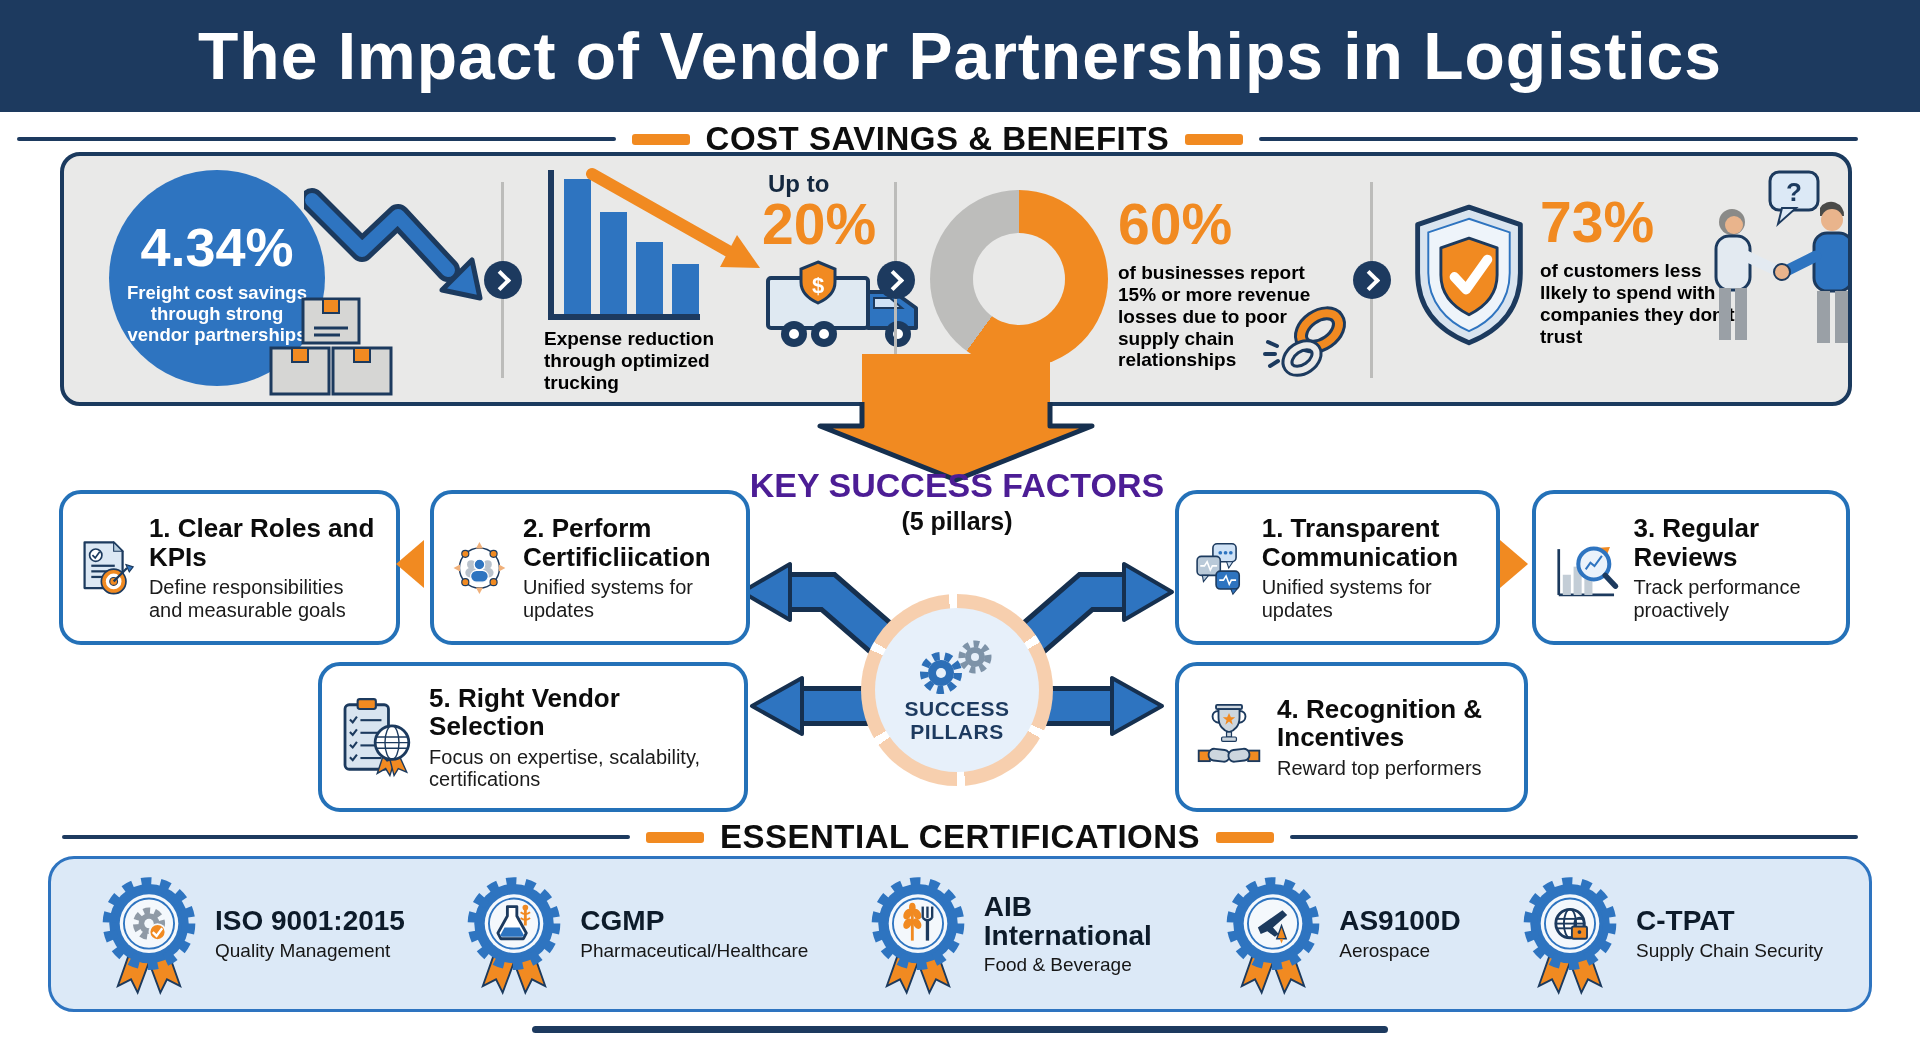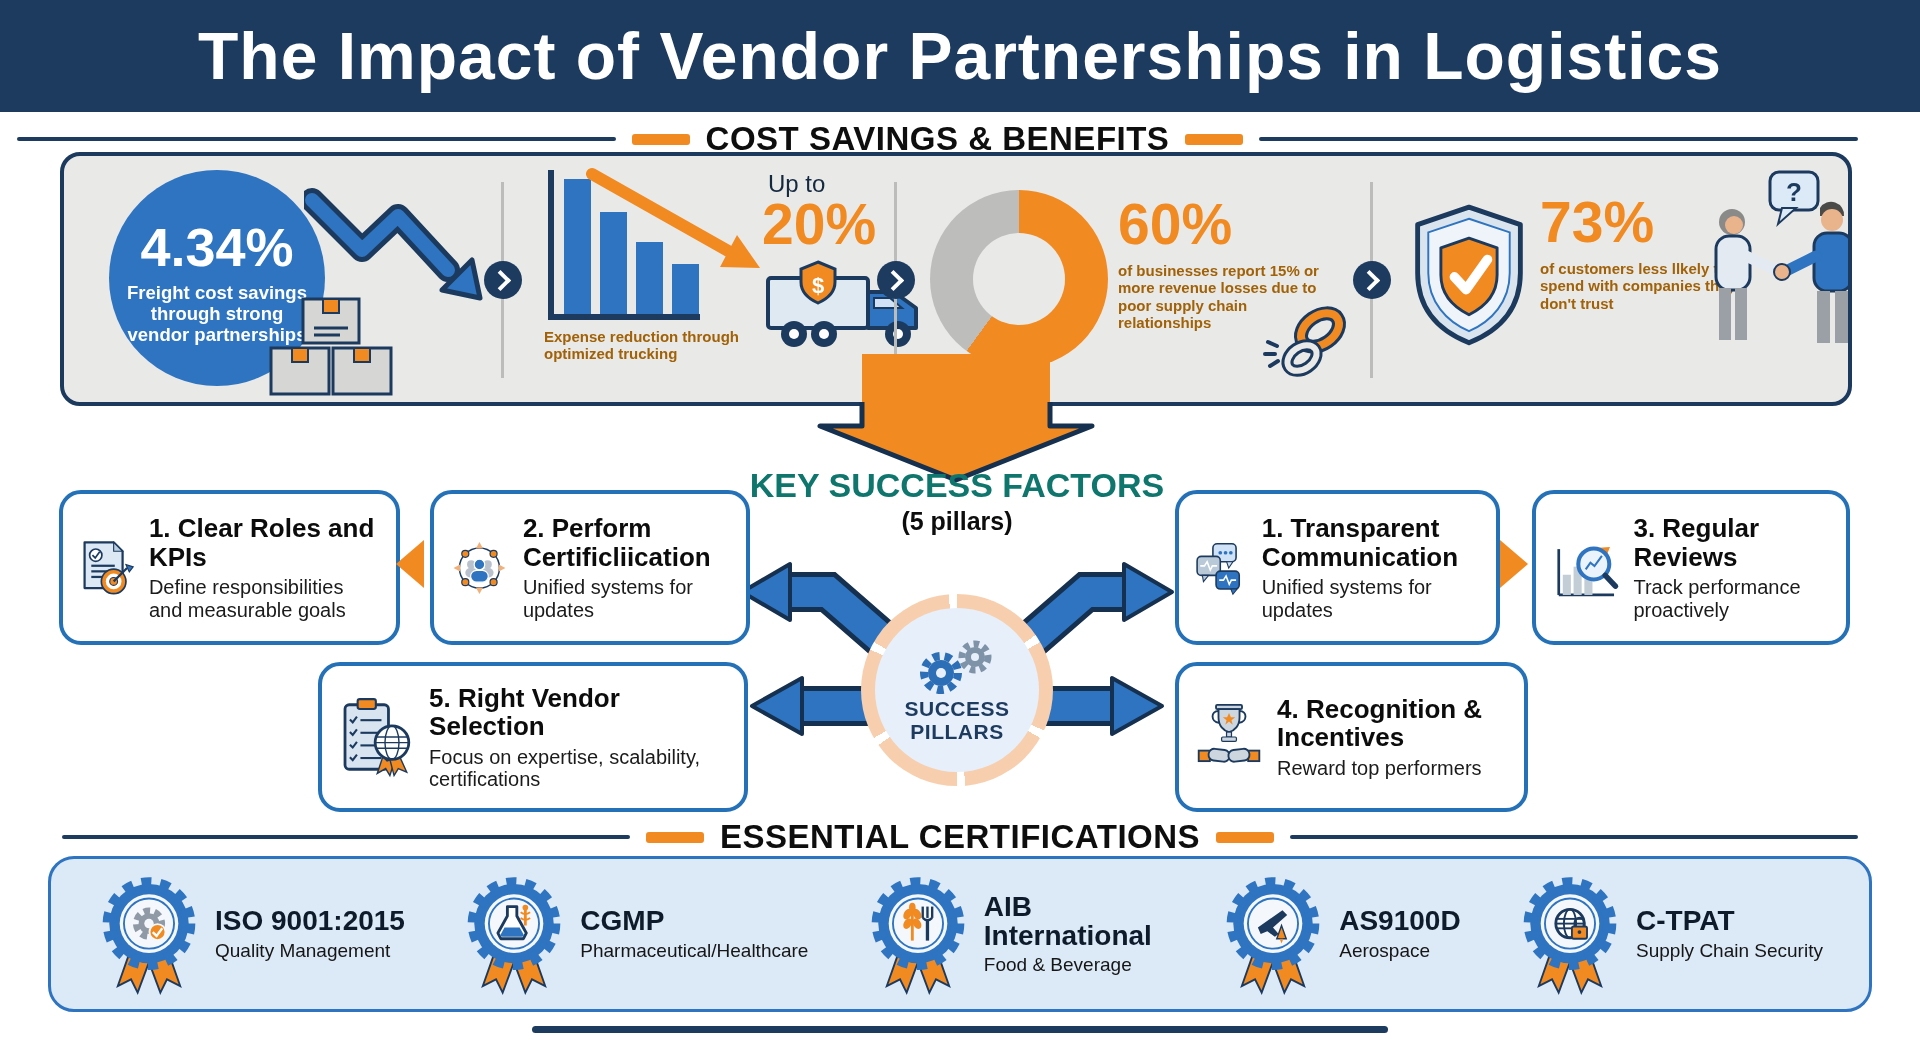--- a/index.html
+++ b/index.html
@@ -32,45 +32,45 @@
   .circle-cap{margin-top:8px;font-size:18.5px;font-weight:600;line-height:1.14;}
 
   .zz{position:absolute;left:240px;top:28px;}
   .cargo{position:absolute;left:192px;top:140px;}
 
   .bars-wrap{position:absolute;left:484px;top:14px;width:152px;height:150px;
              border-left:6px solid #1d3a5f;border-bottom:6px solid #1d3a5f;
              display:flex;align-items:flex-end;gap:9px;padding-left:10px;box-sizing:border-box;}
   .mini-bar{width:27px;background:#2e74c0;}
   .bars-arrow{position:absolute;left:506px;top:2px;pointer-events:none;}
-  .upto{position:absolute;left:704px;top:14px;font-size:24px;font-weight:400;color:#14283f;}
+  .upto{position:absolute;left:704px;top:14px;font-size:24px;font-weight:700;color:#14283f;}
   .pct-big{font-size:57px;font-weight:800;color:#f18a21;line-height:1;}
   .pct20{position:absolute;left:698px;top:40px;}
-  .stat-cap{font-size:15px;font-weight:600;color:#a16207;line-height:1.15;}
+  .stat-cap{font-size:19px;font-weight:600;color:#000000;line-height:1.15;}
   .cap2{position:absolute;left:480px;top:172px;width:225px;}
   .truck{position:absolute;left:700px;top:104px;}
 
   .donut{position:absolute;left:866px;top:34px;width:178px;height:178px;border-radius:50%;}
   .donut-hole{position:absolute;left:50%;top:50%;transform:translate(-50%,-50%);
               width:92px;height:92px;border-radius:50%;background:#e9e9e8;}
   .pct60{position:absolute;left:1054px;top:40px;}
   .cap3{position:absolute;left:1054px;top:106px;width:220px;}
   .chain{position:absolute;left:1198px;top:150px;}
 
   .shield{position:absolute;left:1342px;top:44px;}
   .pct73{position:absolute;left:1476px;top:38px;}
   .cap4{position:absolute;left:1476px;top:104px;width:198px;}
   .people{position:absolute;left:1630px;top:14px;}
 
   
   .down-arrow{position:absolute;left:812px;top:354px;z-index:5;}
 
   
   .f-title{position:absolute;left:702px;top:468px;width:510px;text-align:center;
-           font-size:34px;font-weight:800;color:#0f766e;line-height:1.05;z-index:6;}
+           font-size:34px;font-weight:800;color:#4c1d95;line-height:1.05;z-index:6;}
   .f-sub{position:absolute;left:702px;top:507px;width:510px;text-align:center;
          font-size:25px;font-weight:700;color:#0d0d0d;z-index:6;}
 
   .arrows-layer{position:absolute;left:0;top:0;z-index:5;pointer-events:none;}
 
   .hub{position:absolute;left:861px;top:594px;width:192px;height:192px;border-radius:50%;
        background:repeating-conic-gradient(#f7cfae 0deg 55deg,#ffffff 55deg 60deg);z-index:6;}
   .hub-inner{position:absolute;left:14px;top:14px;width:164px;height:164px;border-radius:50%;
              background:#e7f0fa;display:flex;flex-direction:column;align-items:center;
              justify-content:center;}

